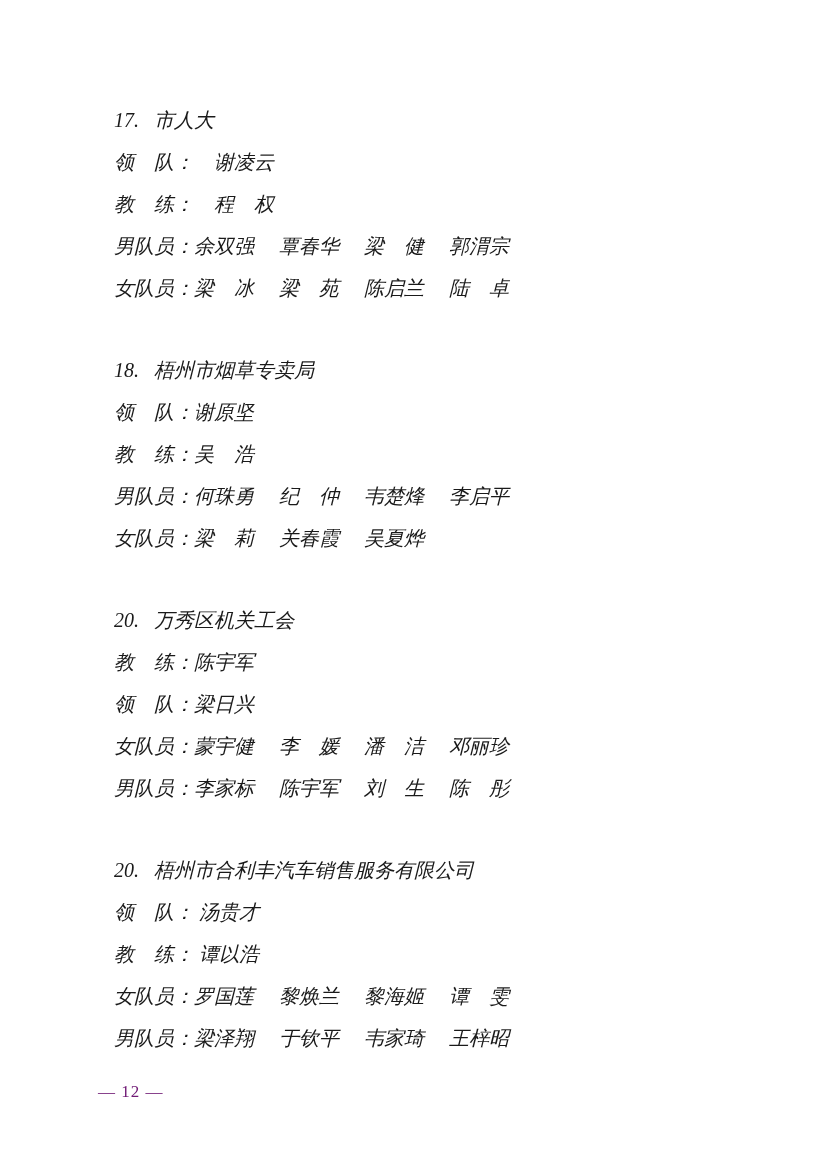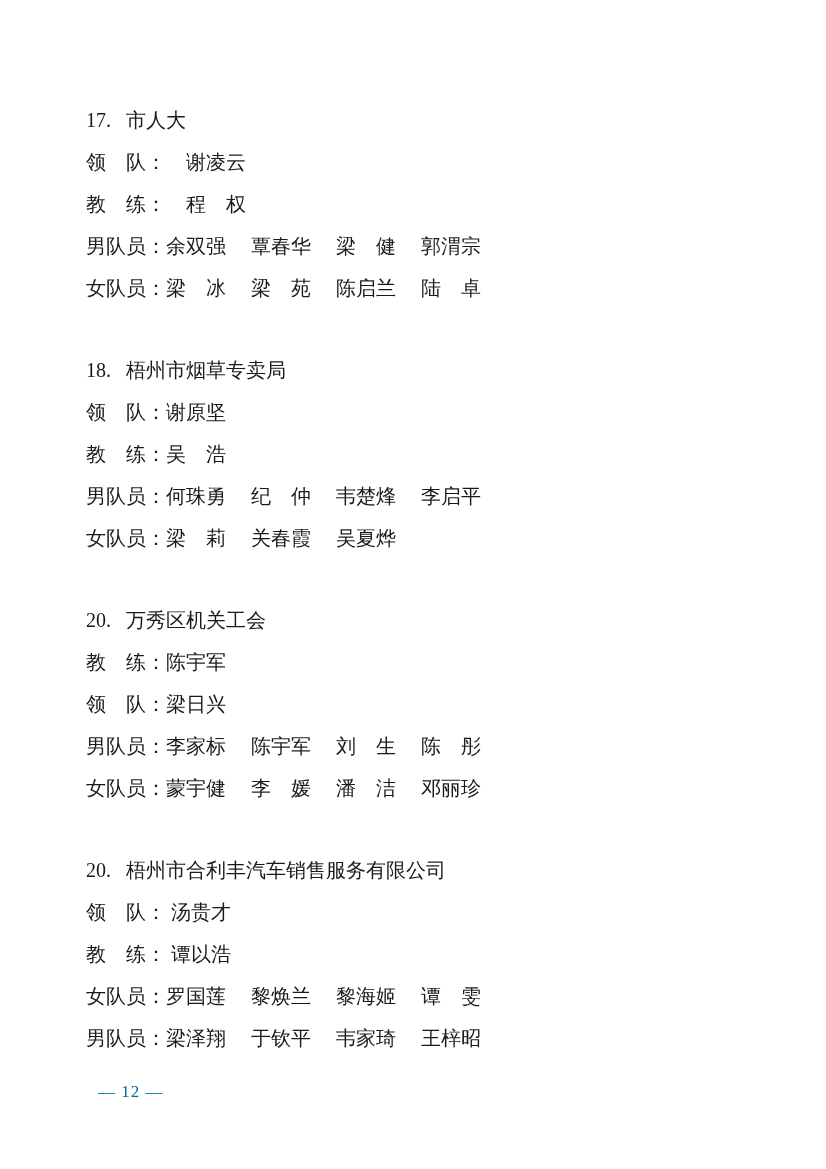--- a/index.html
+++ b/index.html
@@ -7,23 +7,24 @@
   body {
     width: 826px;
     height: 1169px;
     position: relative;
     overflow: hidden;
     font-family: "Liberation Serif", "DejaVu Serif", serif;
     color: #1a1a1a;
   }
   .content {
     position: absolute;
-    left: 86px;
+    left: 114px;
     top: 99px;
     width: 640px;
+    font-style: italic;
   }
   .team { margin-bottom: 40px; }
   .team:last-of-type { margin-bottom: 0; }
   .line {
     height: 42px;
     line-height: 42px;
     font-size: 20px;
     white-space: pre;
     font-weight: 400;
   }
@@ -32,21 +33,21 @@
   .row-value { display: inline; }
   .footer {
     position: absolute;
     left: 98px;
     top: 1081px;
     height: 22px;
     line-height: 22px;
     font-size: 17px;
     letter-spacing: 1px;
     white-space: pre;
-    color: #0369a1;
+    color: #701a75;
   }
 </style>
 </head>
 <body>
 
 <div class="content">
 
   <section class="team">
     <div class="line"><span>17.</span><span class="team-name">市人大</span></div>
     <div class="line"><span class="row-label">领　队：</span><span class="row-value">　谢凌云</span></div>
@@ -60,22 +61,22 @@
     <div class="line"><span class="row-label">领　队：</span><span class="row-value">谢原坚</span></div>
     <div class="line"><span class="row-label">教　练：</span><span class="row-value">吴　浩</span></div>
     <div class="line"><span class="row-label">男队员：</span><span class="row-value">何珠勇　 纪　仲　 韦楚烽　 李启平</span></div>
     <div class="line"><span class="row-label">女队员：</span><span class="row-value">梁　莉　 关春霞　 吴夏烨</span></div>
   </section>
 
   <section class="team">
     <div class="line"><span>20.</span><span class="team-name">万秀区机关工会</span></div>
     <div class="line"><span class="row-label">教　练：</span><span class="row-value">陈宇军</span></div>
     <div class="line"><span class="row-label">领　队：</span><span class="row-value">梁日兴</span></div>
+    <div class="line"><span class="row-label">女队员：</span><span class="row-value">蒙宇健　 李　媛　 潘　洁　 邓丽珍</span></div>
     <div class="line"><span class="row-label">男队员：</span><span class="row-value">李家标　 陈宇军　 刘　生　 陈　彤</span></div>
-    <div class="line"><span class="row-label">女队员：</span><span class="row-value">蒙宇健　 李　媛　 潘　洁　 邓丽珍</span></div>
   </section>
 
   <section class="team">
     <div class="line"><span>20.</span><span class="team-name">梧州市合利丰汽车销售服务有限公司</span></div>
     <div class="line"><span class="row-label">领　队：</span><span class="row-value"> 汤贵才</span></div>
     <div class="line"><span class="row-label">教　练：</span><span class="row-value"> 谭以浩</span></div>
     <div class="line"><span class="row-label">女队员：</span><span class="row-value">罗国莲　 黎焕兰　 黎海姬　 谭　雯</span></div>
     <div class="line"><span class="row-label">男队员：</span><span class="row-value">梁泽翔　 于钦平　 韦家琦　 王梓昭</span></div>
   </section>
 

